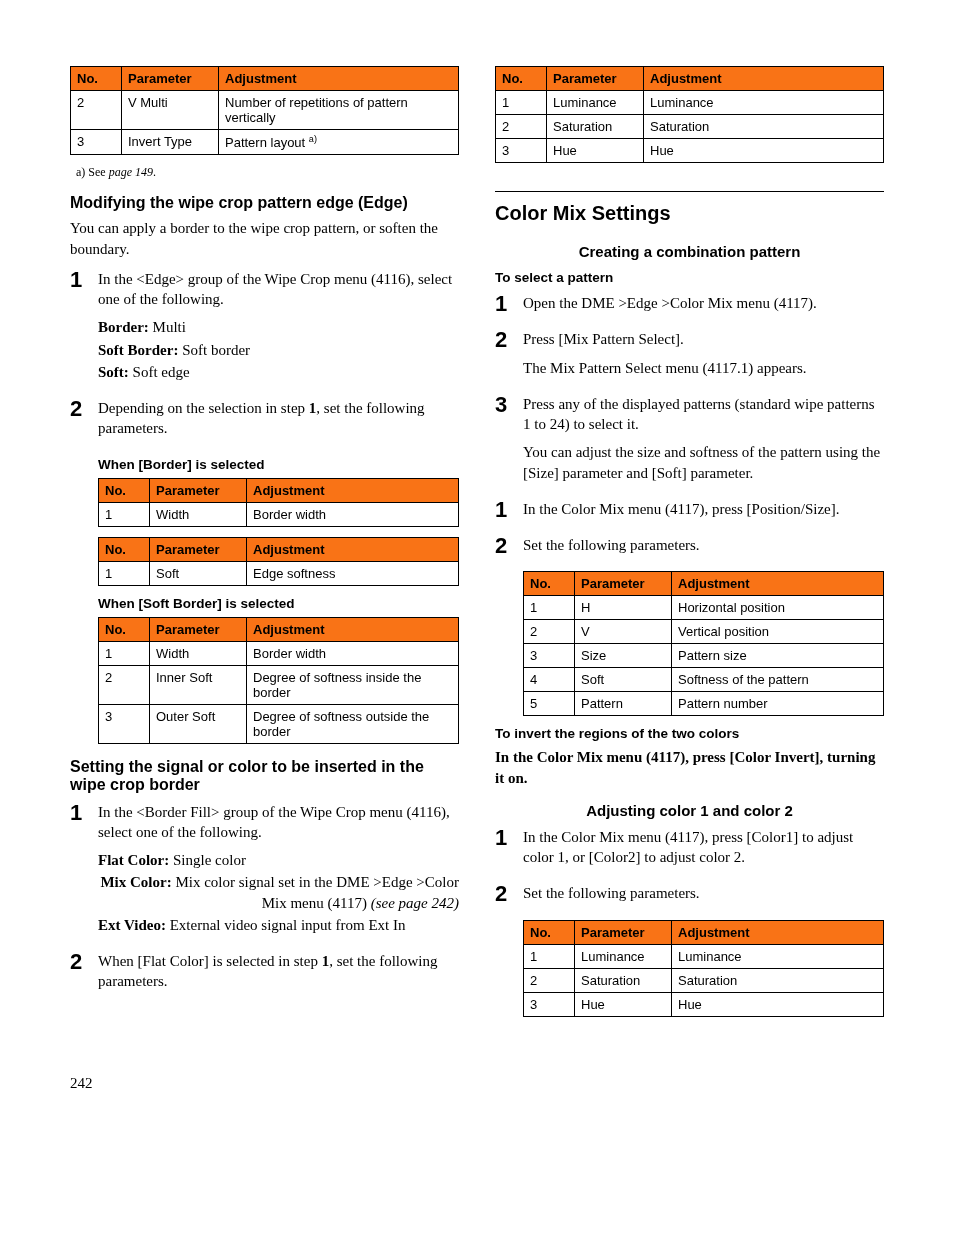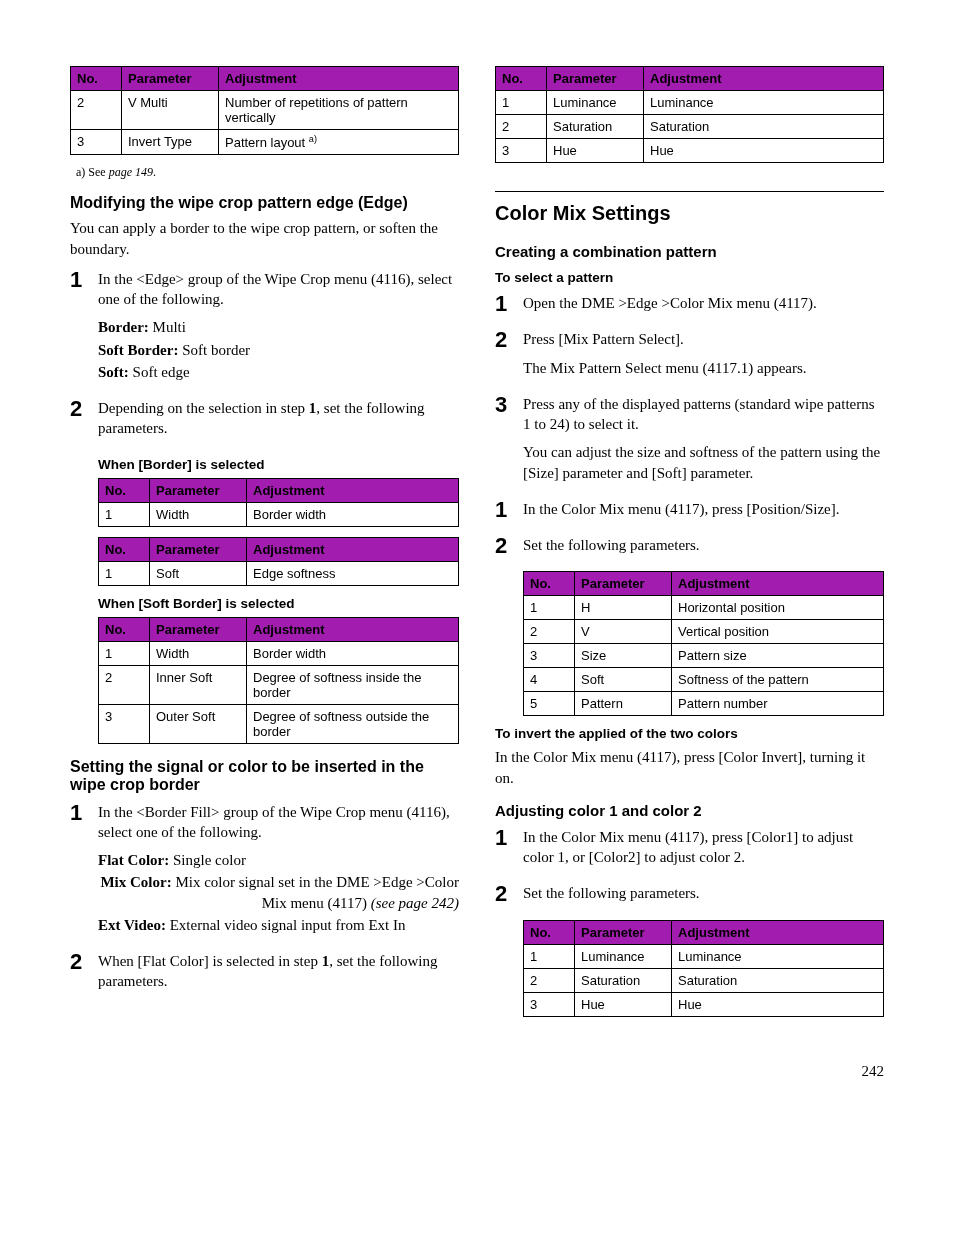--- a/index.html
+++ b/index.html
@@ -27,21 +27,21 @@
     font-size: 13px;
     margin: 6px 0 10px 0;
   }
   th, td {
     border: 1px solid #000;
     padding: 4px 6px;
     text-align: left;
     vertical-align: top;
   }
   th {
-    background: #a21caf;
+    background: #f97316;
     font-weight: bold;
   }
   .col-no { width: 38px; }
   .col-param { width: 84px; }
   .footnote {
     font-size: 12px;
     margin: 2px 0 14px 6px;
   }
   .footnote-ref { font-style: italic; }
   h2.section {
@@ -58,20 +58,21 @@
   }
   .rule {
     border-top: 1px solid #000;
     margin: 0 0 10px 0;
   }
   h3.sub {
     font-family: Arial, Helvetica, sans-serif;
     font-weight: bold;
     font-size: 15px;
     margin: 14px 0 8px 0;
+    text-align: center;
   }
   h4.subsub {
     font-family: Arial, Helvetica, sans-serif;
     font-weight: bold;
     font-size: 13.5px;
     margin: 10px 0 6px 0;
   }
   p { margin: 6px 0 10px 0; line-height: 1.35; }
   .step {
     display: flex;
@@ -94,25 +95,25 @@
   .defs { margin: 8px 0 8px 0; }
   .defs div { margin: 2px 0; }
   .defs .dlabel { font-weight: bold; }
   .when {
     font-family: Arial, Helvetica, sans-serif;
     font-weight: bold;
     font-size: 13.5px;
     margin: 10px 0 2px 0;
   }
   .pagenum {
-    text-align: right;
-    margin-top: 36px;
+    text-align: left;
+    margin-top: 48px;
     font-size: 15px;
   }
-  .tight { margin-top: 2px; margin-bottom: 0; }
+  .tight { margin-top: 2px; margin-bottom: 0; font-weight: bold; }
   .hanging { padding-left: 20px; text-indent: -20px; text-align: right; }
   sup { font-size: 0.7em; }
 </style>
 </head>
 <body>
 
 <div class="columns">
 
   <div class="col">
 
@@ -354,21 +355,21 @@
             </tr>
           <tr>
               <td>5</td>
               <td>Pattern</td>
               <td>Pattern number</td>
             </tr>
         </tbody>
       </table>
     </div>
 
-    <h4 class="subsub">To invert the applied of the two colors</h4>
+    <h4 class="subsub">To invert the regions of the two colors</h4>
     <p class="tight">In the Color Mix menu (4117), press [Color Invert], turning it on.</p>
 
     <h3 class="sub">Adjusting color 1 and color 2</h3>
     <div class="step">
       <div class="step-num">1</div>
       <div class="step-body">
           <p>In the Color Mix menu (4117), press [Color1] to adjust color 1, or [Color2] to adjust color 2.</p>
         </div>
     </div>
     <div class="step">

